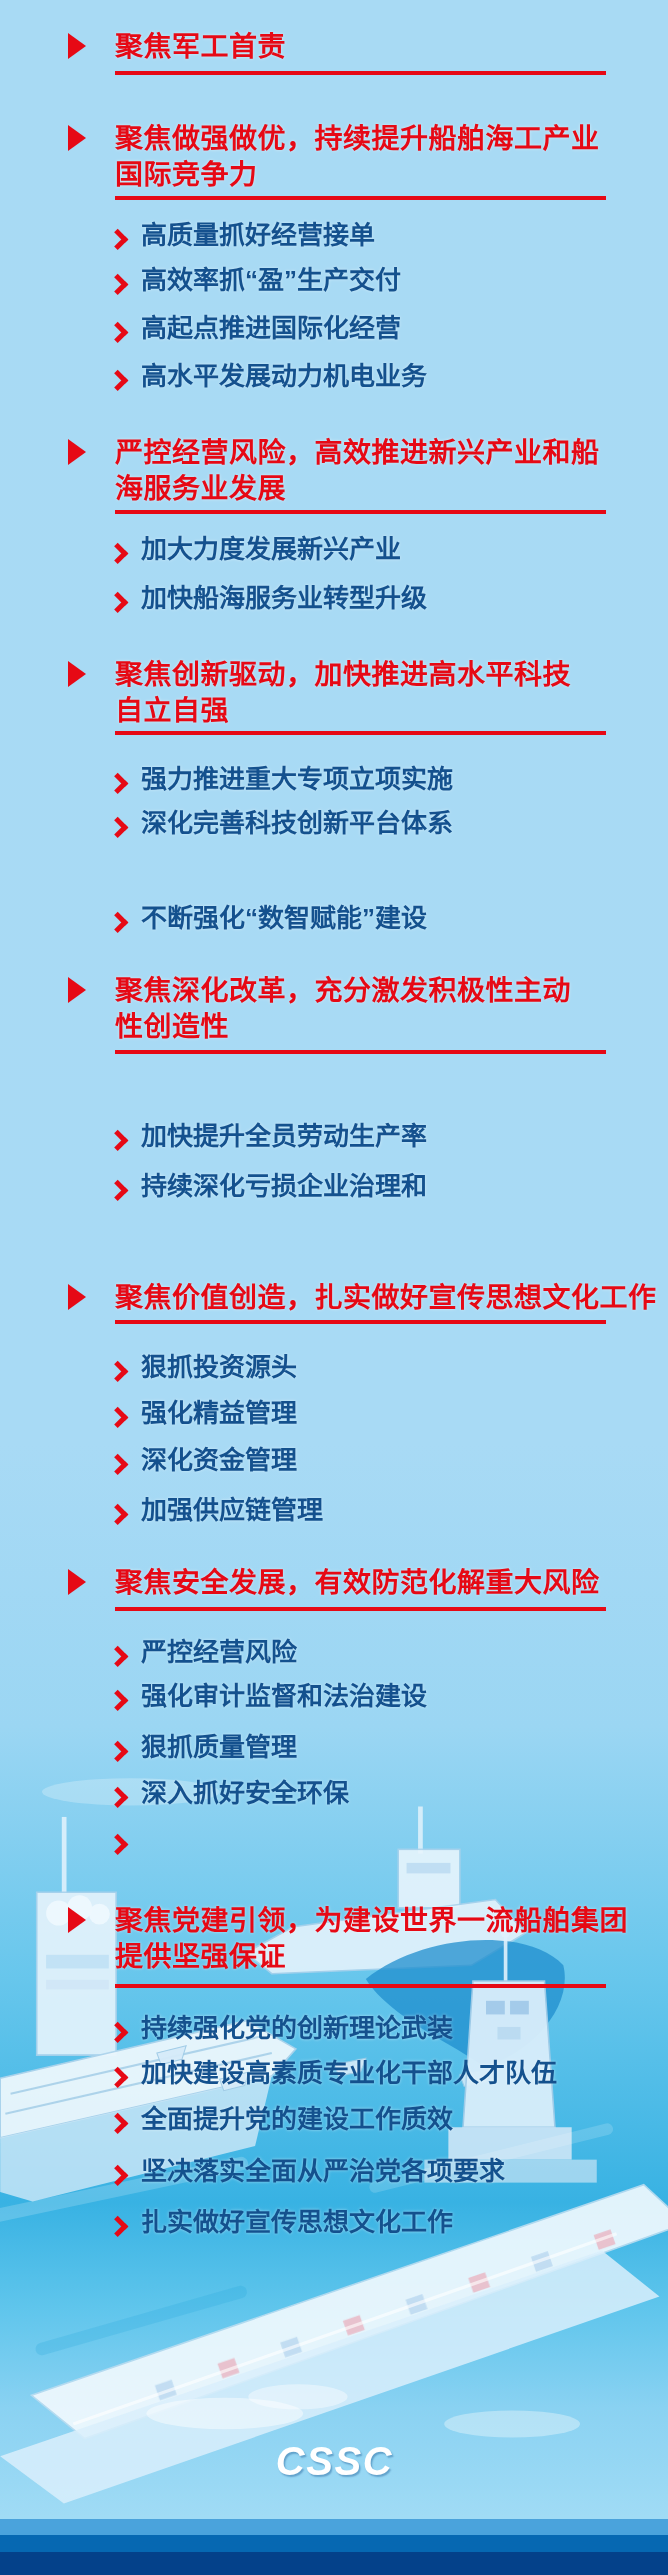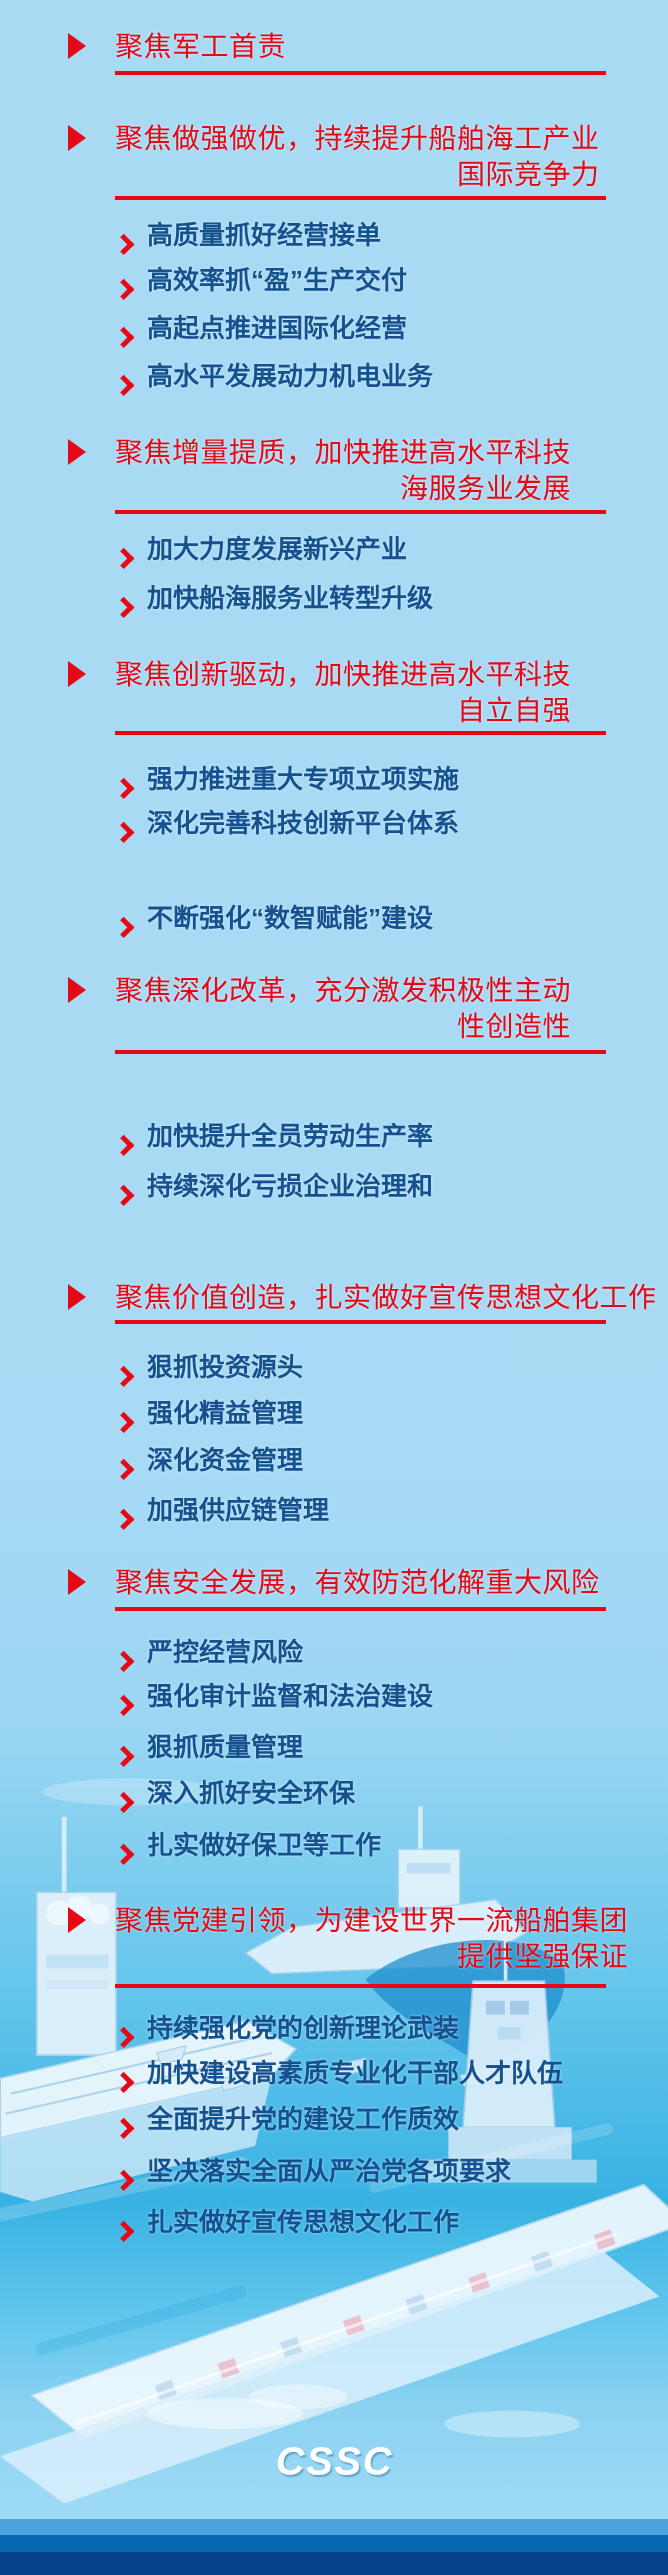--- a/index.html
+++ b/index.html
@@ -15,24 +15,24 @@
       #5ec5ec 89.5%,
       #8ad2f2 93.5%,
       #a0dbf5 97.7%);
   }
   .art{position:absolute;left:0;top:0;width:669px;height:2576px;z-index:0;pointer-events:none;}
   .hd{position:absolute;left:68px;display:flex;align-items:flex-start;z-index:2;}
   .tri{width:0;height:0;border-left:18px solid var(--heading-red);
        border-top:13.6px solid transparent;border-bottom:13.6px solid transparent;
        margin-top:4.2px;flex:none;}
   .hlines{margin-left:29px;}
-  .hlines .ln{font-size:28px;line-height:36px;font-weight:normal;color:var(--heading-red);
-       letter-spacing:0.5px;text-shadow:0 0 3.1px rgba(255,255,255,.55);white-space:nowrap;text-align:right;}
+  .hlines .ln{font-size:28px;line-height:36px;font-weight:bold;color:var(--heading-red);
+       letter-spacing:0.5px;text-shadow:0 0 3.1px rgba(255,255,255,.55);white-space:nowrap;}
   .rule{position:absolute;left:115px;width:491px;height:4.2px;background:var(--rule-red);z-index:2;}
-  .item{position:absolute;left:116px;display:flex;align-items:flex-end;z-index:2;}
+  .item{position:absolute;left:110px;display:flex;align-items:center;z-index:2;}
   .chev{width:10.4px;height:10.4px;border-top:5.7px solid var(--heading-red);
         border-right:5.7px solid var(--heading-red);transform:rotate(45deg);
         margin-top:7.8px;flex:none;}
   .ilines{margin-left:15.7px;}
   .ilines .ln{font-size:26px;line-height:33px;font-weight:bold;color:var(--item-navy);
         text-shadow:0 0 3.1px rgba(255,255,255,.5);white-space:nowrap;}
   .logo{position:absolute;left:0;top:2439px;width:669px;display:flex;justify-content:center;
         align-items:baseline;z-index:2;color:var(--logo-white);
         text-shadow:1.6px 2.1px 1.6px rgba(21,82,142,.4);}
   .logo .latin{font-size:40px;font-weight:bold;font-style:italic;letter-spacing:1.6px;}
@@ -150,21 +150,21 @@
   <div class="item" style="top:360px">
     <span class="chev"></span>
     <div class="ilines">
         <div class="ln">高水平发展动力机电业务</div>
       </div>
   </div>
 
   <div class="hd" style="top:435px">
     <span class="tri"></span>
     <div class="hlines">
-      <div class="ln">聚焦增量提质，加快推进高水平科技</div>
+      <div class="ln">严控经营风险，高效推进新兴产业和船</div>
       <div class="ln">海服务业发展</div>
     </div>
   </div>
   <div class="rule" style="top:510px"></div>
   <div class="item" style="top:533px">
     <span class="chev"></span>
     <div class="ilines">
         <div class="ln">加大力度发展新兴产业</div>
       </div>
   </div>
@@ -281,23 +281,20 @@
       </div>
   </div>
   <div class="item" style="top:1777px">
     <span class="chev"></span>
     <div class="ilines">
         <div class="ln">深入抓好安全环保</div>
       </div>
   </div>
   <div class="item" style="top:1829px">
     <span class="chev"></span>
-    <div class="ilines">
-        <div class="ln">扎实做好保卫等工作</div>
-      </div>
   </div>
 
   <div class="hd" style="top:1903px">
     <span class="tri"></span>
     <div class="hlines">
       <div class="ln">聚焦党建引领，为建设世界一流船舶集团</div>
       <div class="ln">提供坚强保证</div>
     </div>
   </div>
   <div class="rule" style="top:1984px"></div>

